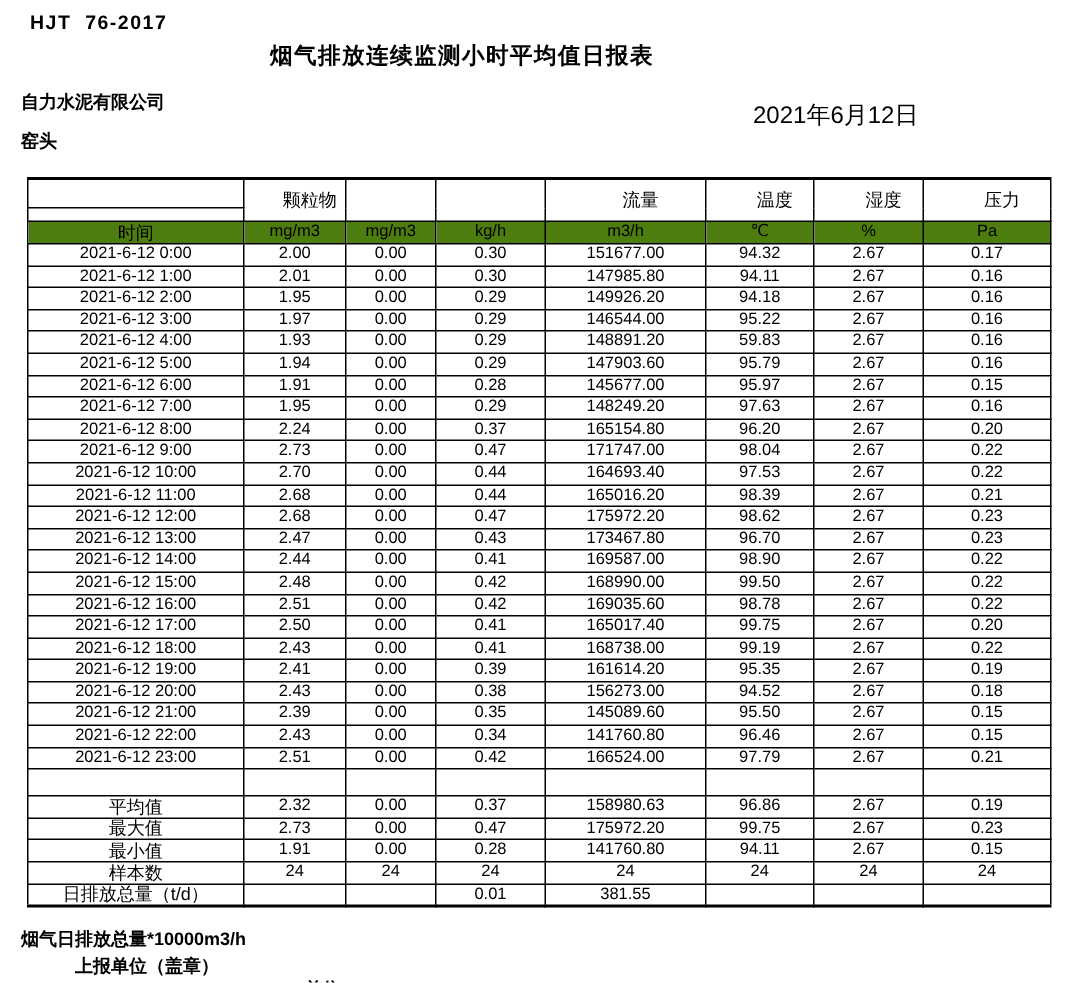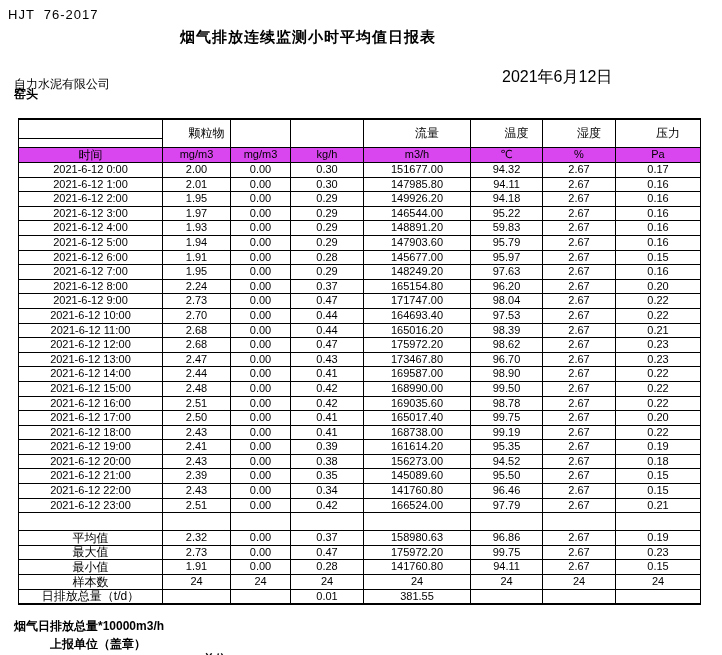--- a/index.html
+++ b/index.html
@@ -1,37 +1,37 @@
 <!DOCTYPE html>
 <html><head>
 <meta charset="utf-8">
 <style>
   html,body{margin:0;padding:0;}
   body{
     width:722px;height:655px;position:relative;background:#ffffff;
     font-family:"Liberation Sans","DejaVu Sans",sans-serif;color:#000;
   }
-  .doc-code{position:absolute;left:8px;top:7px;font-size:13px;font-weight:normal;white-space:pre;letter-spacing:1px;}
+  .doc-code{position:absolute;left:20px;top:7px;font-size:13px;font-weight:bold;white-space:pre;letter-spacing:1px;}
   .report-title{position:absolute;left:0;top:28px;width:616px;text-align:center;font-size:15px;font-weight:bold;letter-spacing:1px;}
-  .company{position:absolute;left:14px;top:76px;font-size:12px;font-weight:normal;}
+  .company{position:absolute;left:14px;top:60px;font-size:12px;font-weight:bold;}
   .station{position:absolute;left:14px;top:86px;font-size:12px;font-weight:bold;}
   .report-date{position:absolute;left:502px;top:67px;font-size:16px;}
   table.report{
     position:absolute;left:18px;top:118px;width:682px;
     border-collapse:collapse;table-layout:fixed;
     border:1px solid #000;border-top:2px solid #000;border-bottom:2px solid #000;
   }
   table.report td{
     border:1px solid #000;text-align:center;vertical-align:middle;
     font-size:11px;line-height:1.05;padding:0;white-space:nowrap;overflow:hidden;
   }
   tr.hdr-a td{height:18px;}
   tr.hdr-a td.grp{font-size:12px;padding-left:20px;}
   tr.hdr-b td{height:8px;}
-  tr.units-row td{height:14px;background:#d946ef;font-size:11px;}
+  tr.units-row td{height:14px;background:#4d7c0f;font-size:11px;}
   tr.units-row td.time-hdr{font-size:12px;}
   tr.data-row td{height:13.6px;}
   tr.empty-row td{height:17px;}
   tr.summary-row td{height:13.6px;margin-top:32px;}
   tr.summary-row td.sum-label{font-size:12px;}
   .footnote{position:absolute;left:14px;top:618px;font-size:12px;font-weight:bold;}
   .report-unit{position:absolute;left:14px;top:636px;font-size:12px;font-weight:bold;margin-left:36px;}
   .unit-label{position:absolute;left:203px;top:636px;font-size:12px;font-weight:bold;margin-top:15px;}
 </style>
 </head>

